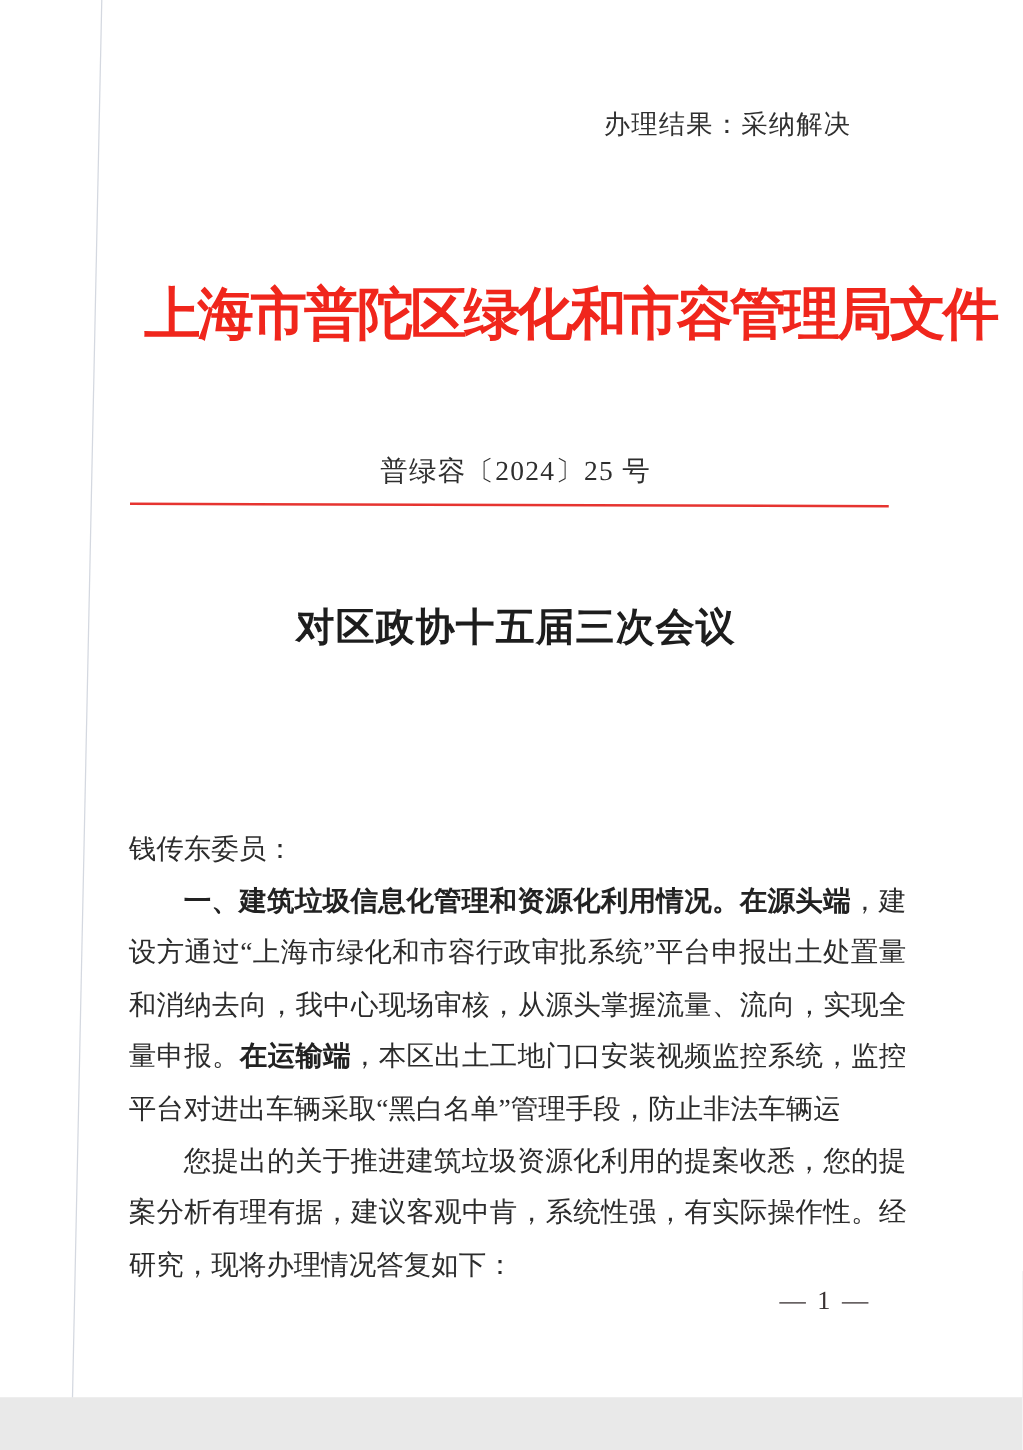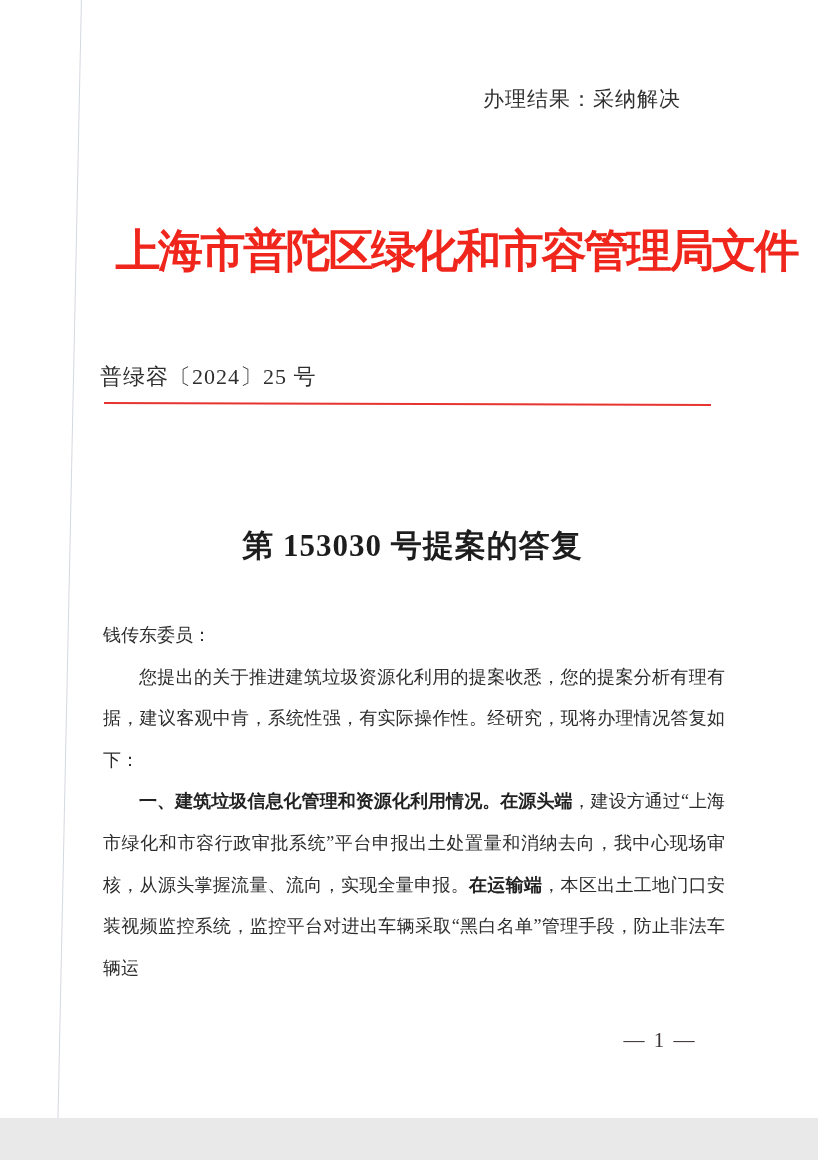--- a/index.html
+++ b/index.html
@@ -49,21 +49,21 @@
     letter-spacing: -2.4px;
     white-space: nowrap;
     line-height: 58px;
     text-align: right;
   }
   .doc-number {
     position: absolute;
     left: 100px;
     top: 362px;
     width: 625px;
-    text-align: left;
+    text-align: center;
     font-size: 22px;
     letter-spacing: 1px;
     color: #2e2e2e;
   }
   .red-rule {
     position: absolute;
     left: 104px;
     top: 403px;
     width: 607px;
     height: 2px;
@@ -78,23 +78,23 @@
     text-align: center;
     font-size: 31px;
     font-weight: bold;
     line-height: 44px;
     letter-spacing: 1px;
     color: #1d1d1d;
   }
   .body-block {
     position: absolute;
     left: 103px;
-    top: 615px;
+    top: 658px;
     width: 622px;
-    font-size: 18px;
+    font-size: 22px;
     line-height: 41.6px;
     text-align: justify;
     text-justify: inter-ideograph;
     color: #2c2c2c;
   }
   .body-block p {
     margin: 0;
   }
   .para {
     text-indent: 2em;
@@ -125,25 +125,24 @@
     <div>办理结果：采纳解决</div>
   </div>
 
   <div class="letterhead" style="color: rgb(240, 38, 28);">上海市普陀区绿化和市容管理局文件</div>
 
   <div class="doc-number">普绿容〔2024〕25 号</div>
 
   <div class="red-rule" style="background: rgb(230, 52, 48);"></div>
 
   <h1 class="doc-title">
-    <br>
-    <span>第 153030 号提案的答复</span>
+    <span>对区政协十五届三次会议</span><br>
   </h1>
 
   <div class="body-block">
     <p class="salutation">钱传东委员：</p>
+    <p class="para"><span class="seg-bold">一、建筑垃圾信息化管理和资源化利用情况。在源头端</span><span>，建设方通过“上海市绿化和市容行政审批系统”平台申报出土处置量和消纳去向，我中心现场审核，从源头掌握流量、流向，实现全量申报。</span><span class="seg-bold">在运输端</span><span>，本区出土工地门口安装视频监控系统，监控平台对进出车辆采取“黑白名单”管理手段，防止非法车辆运</span></p>
     <p class="para"><span>您提出的关于推进建筑垃圾资源化利用的提案收悉，您的提案分析有理有据，建议客观中肯，系统性强，有实际操作性。经研究，现将办理情况答复如下：</span></p>
-    <p class="para"><span class="seg-bold">一、建筑垃圾信息化管理和资源化利用情况。在源头端</span><span>，建设方通过“上海市绿化和市容行政审批系统”平台申报出土处置量和消纳去向，我中心现场审核，从源头掌握流量、流向，实现全量申报。</span><span class="seg-bold">在运输端</span><span>，本区出土工地门口安装视频监控系统，监控平台对进出车辆采取“黑白名单”管理手段，防止非法车辆运</span></p>
   </div>
 
   <div class="footer-page-num">— 1 —</div>
 
 </div>
 
 </body></html>

